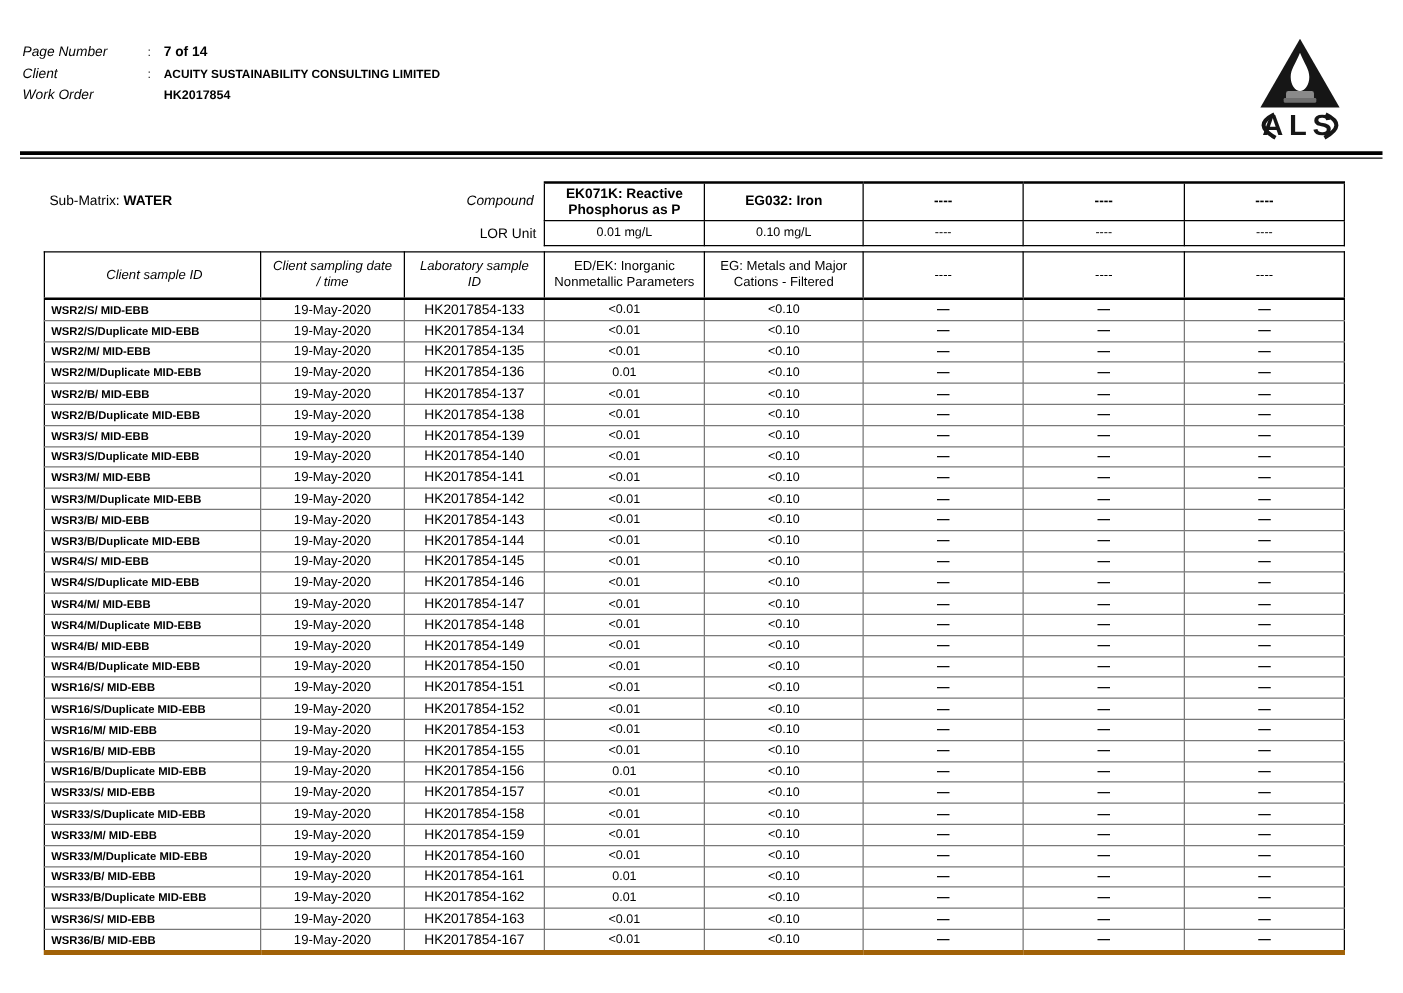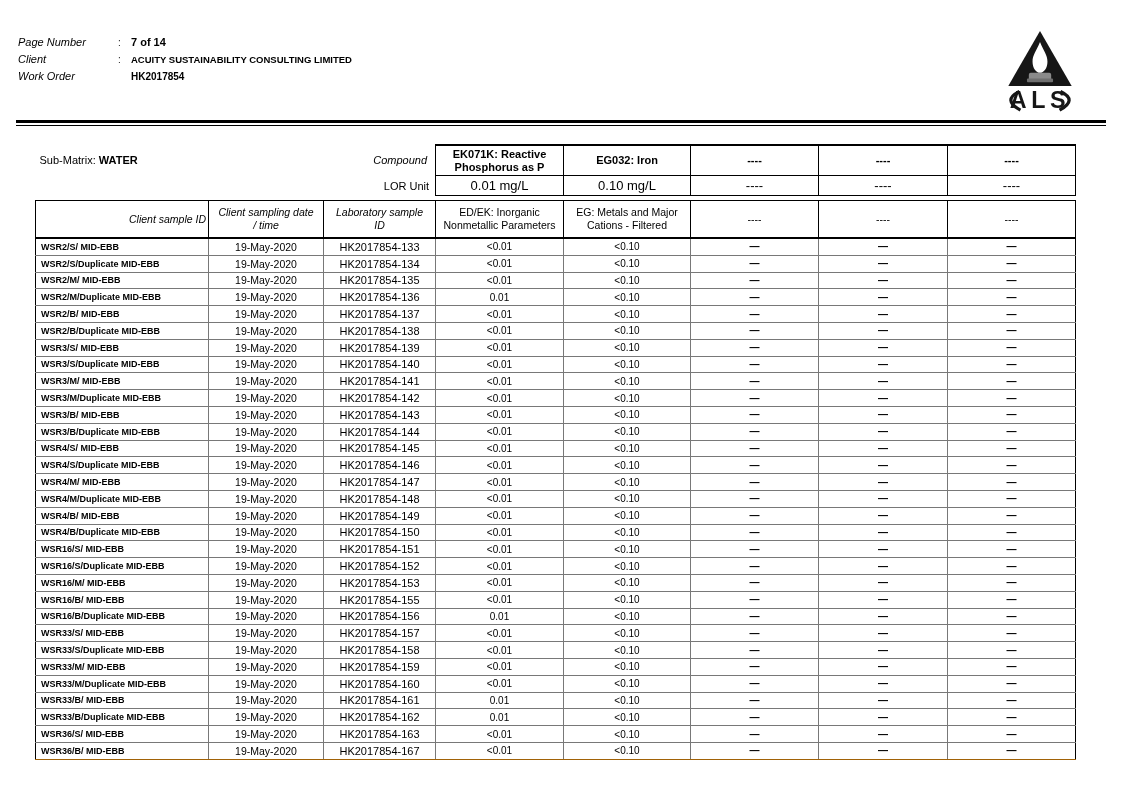--- a/index.html
+++ b/index.html
@@ -24,29 +24,29 @@
   table.results{border-collapse:collapse;table-layout:fixed;margin:18px 0 0 35px;width:1040px;}
   td{padding:0 2px;vertical-align:middle;overflow:hidden;}
   
   .free-cell{border:none;}
   .submx-wrap{display:flex;justify-content:space-between;align-items:center;padding:0 6px 0 2px;}
   .submx{font-size:11px;}
   .submx b{font-weight:bold;}
   .row-tag{font-size:11px;text-align:right;padding-right:6px;}
   .cbox{border:1px solid #000;text-align:center;}
   tr.compound-row .cbox{border-top:2px solid #000;font-weight:bold;font-size:11px;line-height:13px;height:29px;}
-  tr.lor-row .cbox{font-size:13px;height:19px;}
+  tr.lor-row .cbox{font-size:10px;height:19px;}
   tr.gap-row td{border:none;height:4px;padding:0;}
   tr.colhead-row td{border:1px solid #000;border-bottom:2px solid #000;height:36px;font-size:10.5px;line-height:13px;}
-  .id-head{font-style:italic;font-size:11px;text-align:right;padding-left:5px;}
+  .id-head{font-style:italic;font-size:11px;text-align:center;padding-left:5px;}
   .id-head.center{text-align:center;white-space:pre-line;padding-left:2px;}
   .method-head{text-align:center;}
   
   tbody.grid td{border:1px solid #787878;height:15.8px;}
-  tbody.grid tr:last-child td{border-bottom:1px solid #a16207;}
+  tbody.grid tr:last-child td{border-bottom:4px solid #a16207;}
   tbody.grid td.c-sample{font-weight:bold;font-size:9px;text-align:left;padding-left:5px;border-left:1px solid #000;}
   tbody.grid td.c-date{font-size:10.5px;text-align:center;}
   tbody.grid td.c-lab{font-size:11px;text-align:center;}
   tbody.grid td.c-val{font-size:10px;text-align:center;}
   tbody.grid td.c-dash{font-weight:bold;}
   tbody.grid td.c-detect{font-weight:normal;margin-top:19px;}
   tbody.grid td:last-child{border-right:1px solid #000;}
 </style>
 </head>
 <body>

